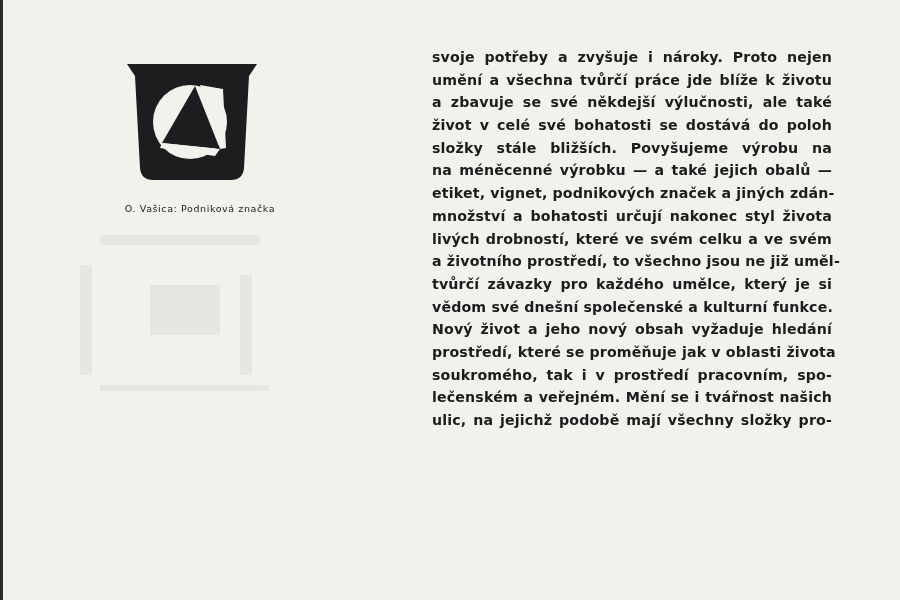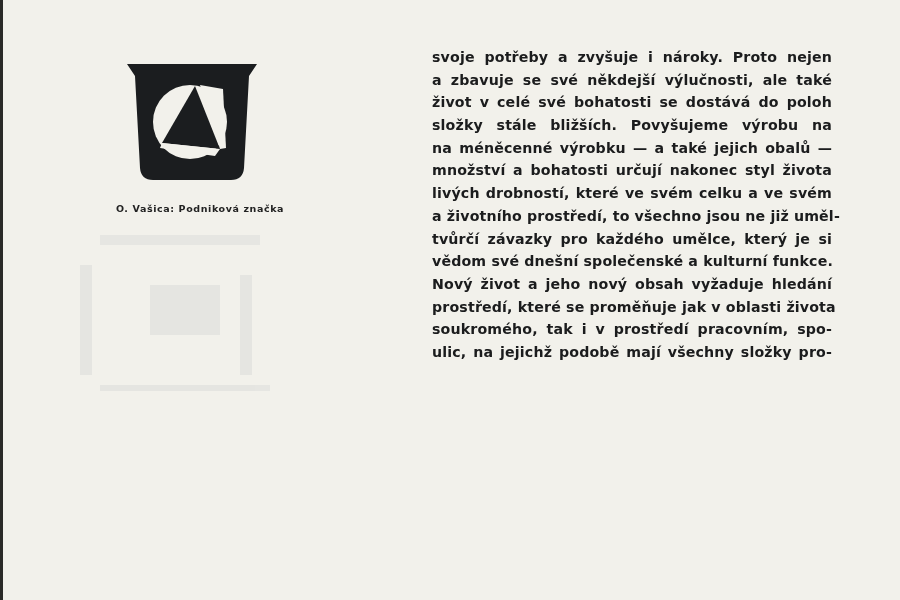--- a/index.html
+++ b/index.html
@@ -46,21 +46,21 @@
       height: 116px;
     }
     .caption {
       position: absolute;
       left: 100px;
       top: 203px;
       width: 200px;
       text-align: center;
       font-family: "DejaVu Sans", sans-serif;
       font-size: 9.5px;
-      font-weight: bold;
+      font-weight: normal;
       letter-spacing: 0.6px;
       color: #222;
     }
     .text-column {
       position: absolute;
       left: 404px;
       top: 46px;
       width: 400px;
       margin-left: 28px;
     }
@@ -100,27 +100,30 @@
 
     <polygon points="68,22 35,79 93,85" fill="#1b1d1f"></polygon>
     <polygon points="73,21 96,25 99,84 93,85" fill="#f2f1eb"></polygon>
     <polygon points="33,84 35,79 93,85 88,92" fill="#f2f1eb"></polygon>
   </svg>
 
   <div class="caption">O. Vašica: Podniková značka</div>
 
   <div class="text-column">
     <span class="text-line">svoje potřeby a zvyšuje i nároky. Proto nejen</span>
+    <span class="text-line">umění a všechna tvůrčí práce jde blíže k životu</span>
     <span class="text-line">a zbavuje se své někdejší výlučnosti, ale také</span>
     <span class="text-line">život v celé své bohatosti se dostává do poloh</span>
     <span class="text-line">složky stále bližších. Povyšujeme výrobu na</span>
     <span class="text-line">na méněcenné výrobku — a také jejich obalů —</span>
+    <span class="text-line">etiket, vignet, podnikových značek a jiných zdán-</span>
     <span class="text-line">množství a bohatosti určují nakonec styl života</span>
     <span class="text-line">livých drobností, které ve svém celku a ve svém</span>
     <span class="text-line">a životního prostředí, to všechno jsou ne již uměl-</span>
     <span class="text-line">tvůrčí závazky pro každého umělce, který je si</span>
     <span class="text-line">vědom své dnešní společenské a kulturní funkce.</span>
     <span class="text-line">Nový život a jeho nový obsah vyžaduje hledání</span>
     <span class="text-line">prostředí, které se proměňuje jak v oblasti života</span>
     <span class="text-line">soukromého, tak i v prostředí pracovním, spo-</span>
+    <span class="text-line">lečenském a veřejném. Mění se i tvářnost našich</span>
     <span class="text-line">ulic, na jejichž podobě mají všechny složky pro-</span>
   </div>
 </div>
 
 </body></html>

